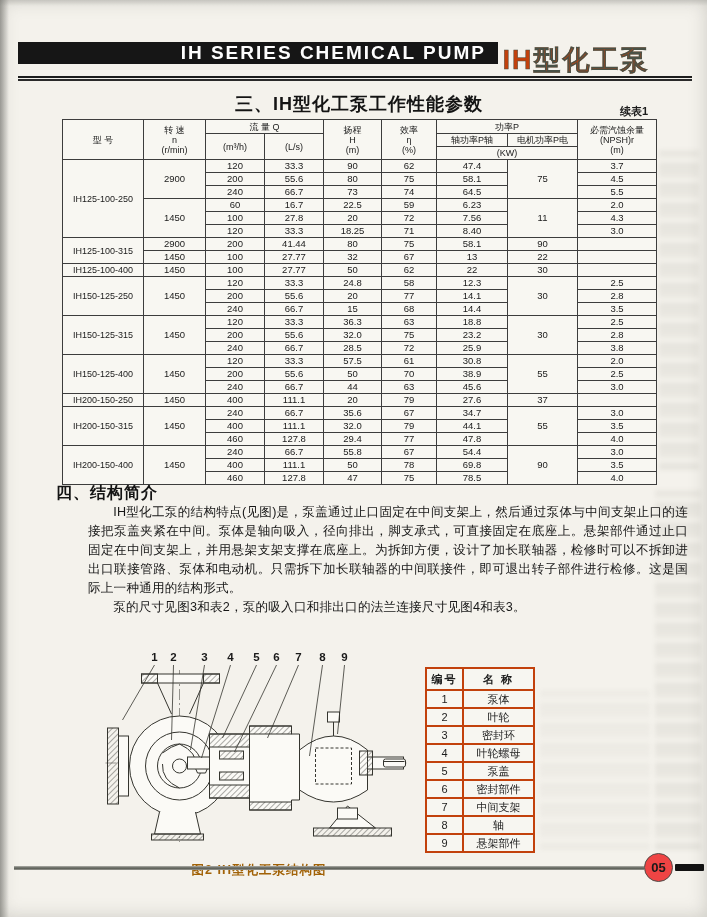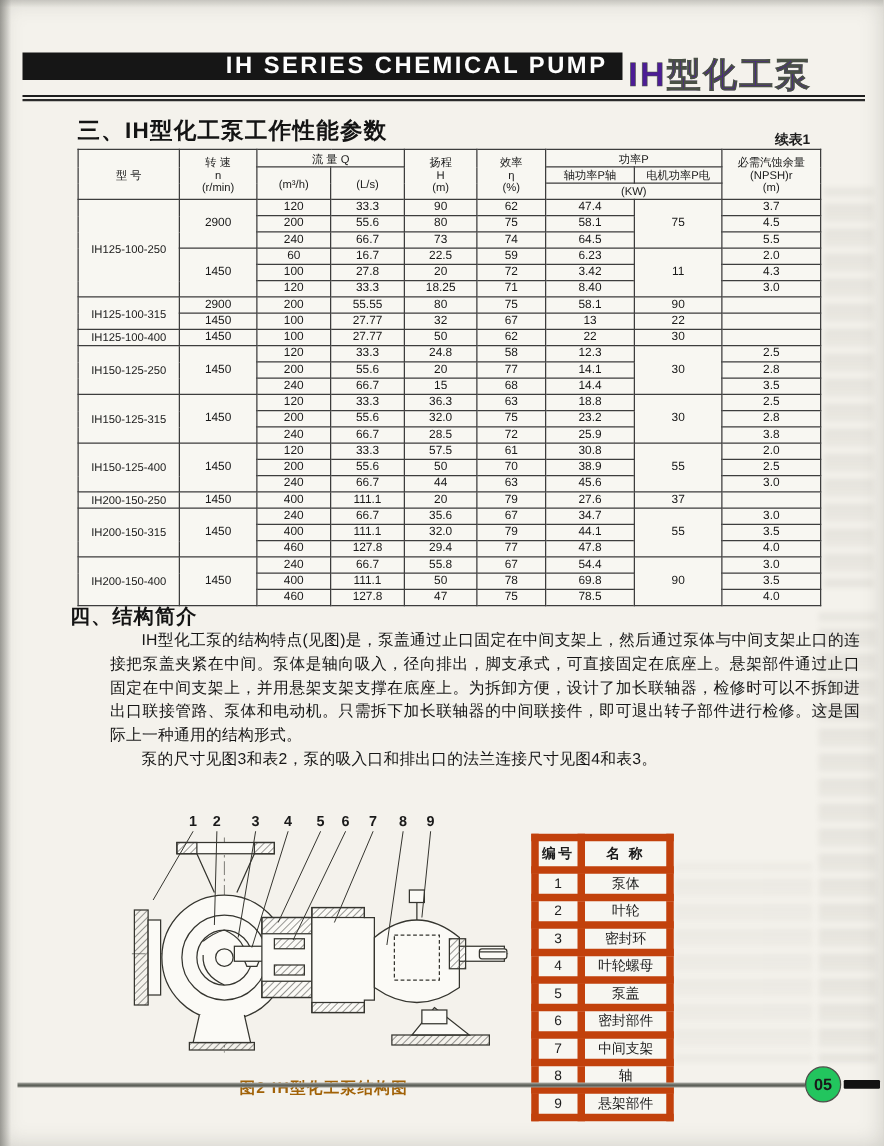--- a/index.html
+++ b/index.html
@@ -8,28 +8,28 @@
         box-shadow:inset 0 0 18px rgba(90,90,85,.25);}
   .edge-left{position:absolute;left:0;top:0;width:9px;height:100%;
         background:linear-gradient(to right,rgba(95,95,90,.55),rgba(95,95,90,0));}
   .edge-top{position:absolute;left:0;top:0;width:100%;height:6px;
         background:linear-gradient(to bottom,rgba(120,120,115,.25),rgba(120,120,115,0));}
 
   
   .banner{position:absolute;left:18px;top:42px;width:674px;height:24px;display:flex;align-items:flex-start;}
   .banner .black-left{width:468px;background:#161616;color:#fdfdfd;display:flex;align-items:center;
         justify-content:flex-end;padding-right:12px;font-weight:bold;font-size:19px;letter-spacing:2px;}
-  .banner .zh{width:156px;display:flex;align-items:center;justify-content:center;color:#4c1d95;
+  .banner .zh{width:156px;display:flex;align-items:center;justify-content:center;color:#c2410c;
         font-weight:bold;font-size:27px;letter-spacing:2px;-webkit-text-stroke:.5px #4a5146;}
   .banner .black-right{flex:1;background:#161616;}
   .banner-rule{position:absolute;left:18px;top:76px;width:674px;height:5px;
         background:linear-gradient(#1d1d1d 0 2px,transparent 2px 3.5px,#2a2a2a 3.5px 5px);}
 
   
-  .perf-title{position:absolute;left:62px;top:92px;width:594px;font-weight:bold;
+  .perf-title{position:absolute;left:62px;top:92px;width:594px;text-align:center;font-weight:bold;
         font-size:18px;color:#141414;letter-spacing:1px;}
   .cont-note{position:absolute;left:620px;top:104px;font-size:11px;color:#1c1c1c;font-weight:bold;}
 
   
   table.perf{position:absolute;left:62px;top:119px;width:594px;border-collapse:collapse;table-layout:fixed;
         background:#f8f7f2;}
   table.perf th,table.perf td{border:1px solid #3d3d3d;padding:0;text-align:center;color:#1a1a1a;
         font-size:9.5px;line-height:12px;height:12px;overflow:hidden;white-space:nowrap;}
   table.perf thead th{font-size:9px;line-height:10px;font-weight:normal;height:12px;}
   table.perf thead tr:first-child th{height:13px;}
@@ -42,29 +42,29 @@
   .sec4-text p{margin:0;text-indent:2em;letter-spacing:.2px;}
 
   
   .figure{position:absolute;left:100px;top:648px;width:318px;}
   .figure svg{display:block;}
   .fig-caption{text-align:center;font-size:12.5px;font-weight:bold;color:#a16207;margin-top:16px;letter-spacing:1px;}
 
   
   table.parts{position:absolute;left:425px;top:667px;width:108px;border-collapse:collapse;table-layout:fixed;
         background:#f7f6f1;}
-  table.parts th,table.parts td{border:6px solid #c2410c;text-align:center;color:#1c1c1c;font-size:11px;
+  table.parts th,table.parts td{border:2px solid #c2410c;text-align:center;color:#1c1c1c;font-size:11px;
         padding:0;height:16px;line-height:16px;white-space:nowrap;}
   table.parts th{font-weight:bold;height:20px;line-height:20px;letter-spacing:2px;}
 
   
   .footer-line{position:absolute;left:14px;top:866px;width:630px;height:4px;
         background:linear-gradient(to bottom,#b0b0aa,#565a52 55%,#9a9a94);}
   .page-circle{position:absolute;left:644px;top:853px;width:27px;height:27px;border:1.6px solid #4e4e4a;
-        border-radius:50%;background:#22c55e;display:flex;align-items:center;justify-content:center;
+        border-radius:50%;background:#ef4444;display:flex;align-items:center;justify-content:center;
         font-size:13px;font-weight:bold;color:#1a1a1a;}
   .footer-dash{position:absolute;left:675px;top:864px;width:29px;height:7px;background:#121212;border-radius:1px;}
 
   
   .bleed{position:absolute;filter:blur(2.2px);opacity:.5;pointer-events:none;
         background:repeating-linear-gradient(0deg,rgba(125,122,112,.22) 0 7px,rgba(125,122,112,.03) 7px 13px,
         rgba(125,122,112,.18) 13px 20px);}
   .bleed.b1{right:8px;top:150px;width:40px;height:320px;}
   .bleed.b2{right:6px;top:490px;width:46px;height:360px;}
   .bleed.b3{left:540px;top:690px;width:110px;height:160px;opacity:.28;}
@@ -173,36 +173,36 @@
           <td>59</td>
           <td>6.23</td>
           <td rowspan="3">11</td>
           <td>2.0</td>
         </tr>
         <tr>
           <td>100</td>
           <td>27.8</td>
           <td>20</td>
           <td>72</td>
-          <td>3.42</td>
+          <td>7.56</td>
           <td>4.3</td>
         </tr>
         <tr>
           <td>120</td>
           <td>33.3</td>
           <td>18.25</td>
           <td>71</td>
           <td>8.40</td>
           <td>3.0</td>
         </tr>
         <tr>
           <td rowspan="2" class="model">IH125-100-315</td>
           <td rowspan="1">2900</td>
           <td>200</td>
-          <td>55.55</td>
+          <td>41.44</td>
           <td>80</td>
           <td>75</td>
           <td>58.1</td>
           <td rowspan="1">90</td>
           <td></td>
         </tr>
         <tr>
           <td rowspan="1">1450</td>
           <td>100</td>
           <td>27.77</td>

